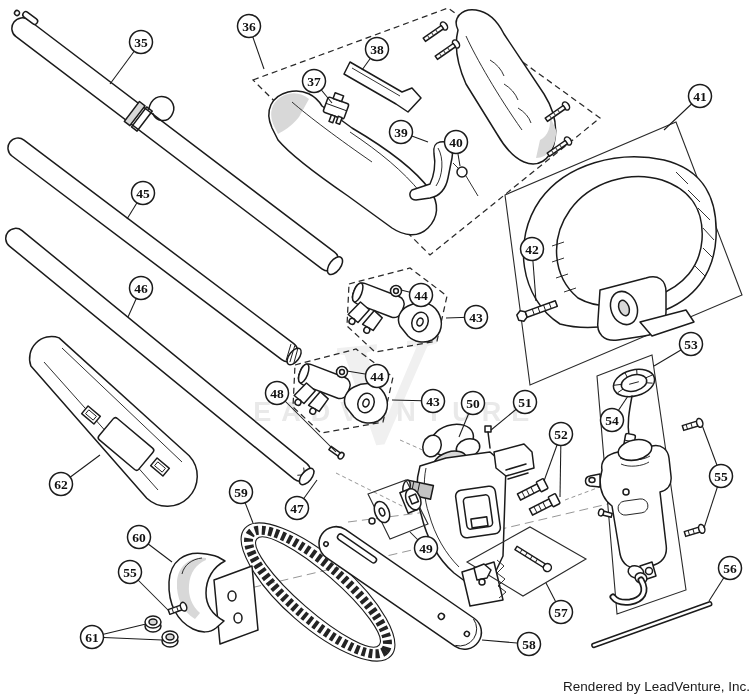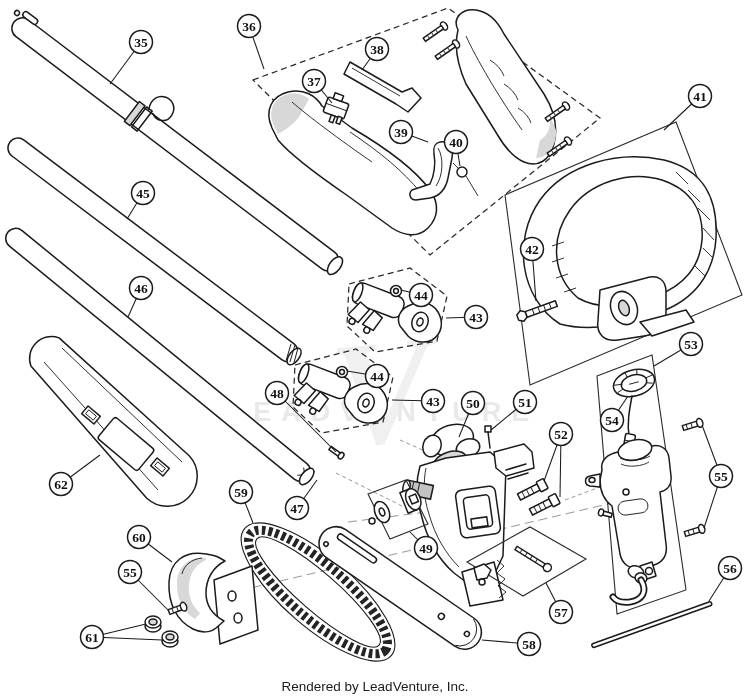--- a/index.html
+++ b/index.html
@@ -15,21 +15,21 @@
   .solidbox{stroke:#2a2a2a;stroke-width:1.1;fill:none;}
   .cline{stroke:#8a8a8a;stroke-width:0.9;fill:none;stroke-dasharray:9 5;}
   .cline2{stroke:#8a8a8a;stroke-width:0.9;fill:none;stroke-dasharray:4 3;}
   .wm-text{font-family:"Liberation Sans",sans-serif;font-weight:bold;font-size:27px;
            letter-spacing:10px;}
   .wm-mark{font-family:"Liberation Serif",serif;font-weight:bold;font-size:150px;font-style:italic;}
   .leader{stroke:#1b1b1b;stroke-width:1.05;fill:none;}
   .co-circle{fill:#ffffff;stroke:#1b1b1b;stroke-width:1.5;}
   .co-num{font-family:"Liberation Serif",serif;font-weight:bold;font-size:13.5px;
           text-anchor:middle;}
-  .footer{position:absolute;left:0;right:0;bottom:3px;text-align:center;
+  .footer{position:absolute;left:0;right:0;bottom:3px;text-align:right;
           font-family:"Liberation Sans",sans-serif;font-size:13.5px;color:#1a1a1a;}
 </style>
 </head>
 <body>
 
 <div class="stage">
 <svg width="750" height="697" viewBox="0 0 750 697">
 
   <text class="wm-mark" x="383" y="442" text-anchor="middle" fill="#f0f0f0" transform="rotate(-6 383 400)">V</text>
   <text class="wm-text" x="383" y="421" text-anchor="middle" fill="#e9e9e9">LEADVENTURE</text>

